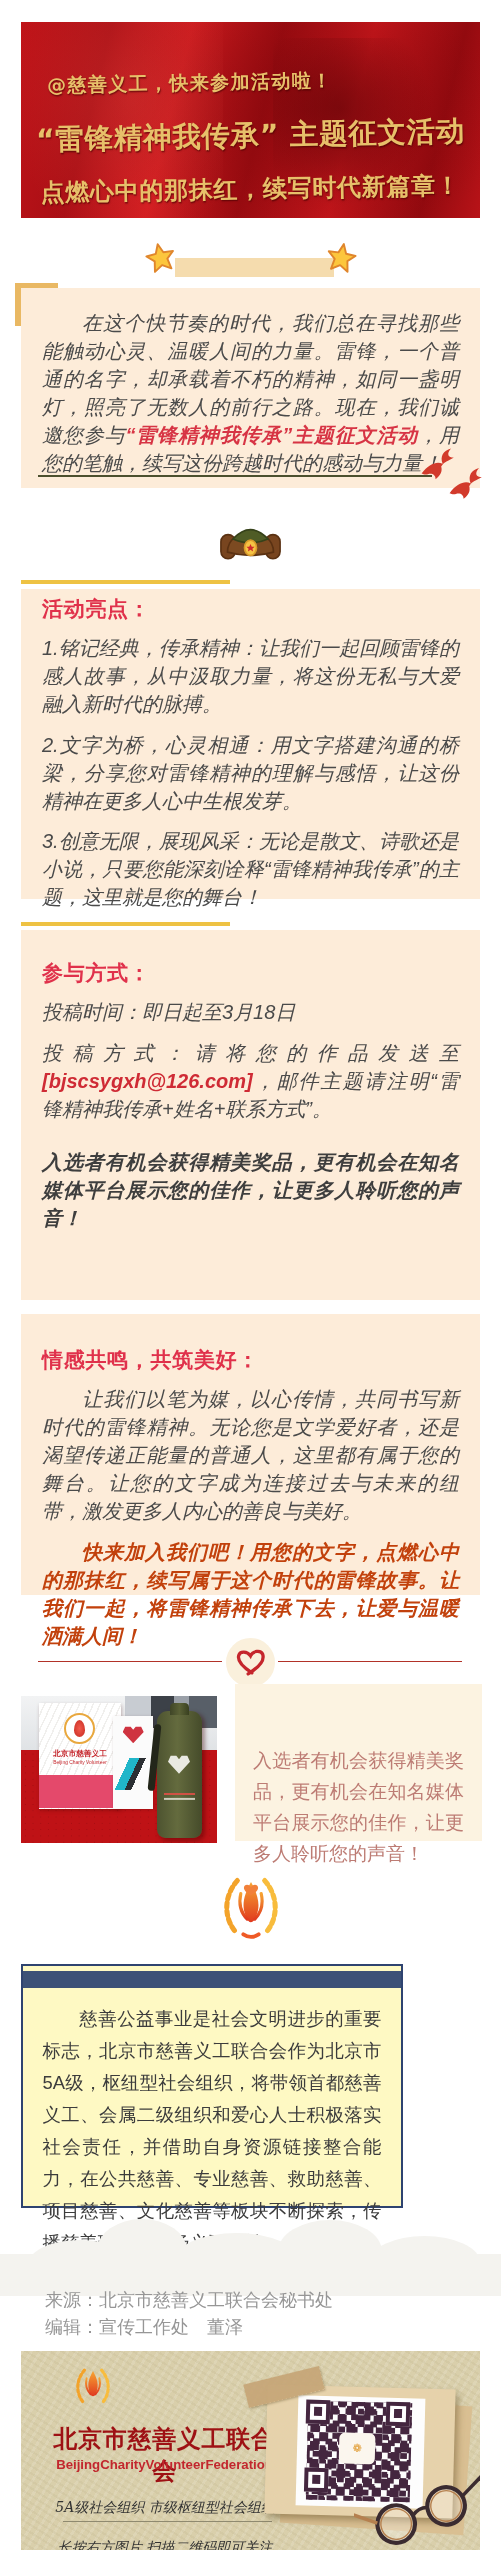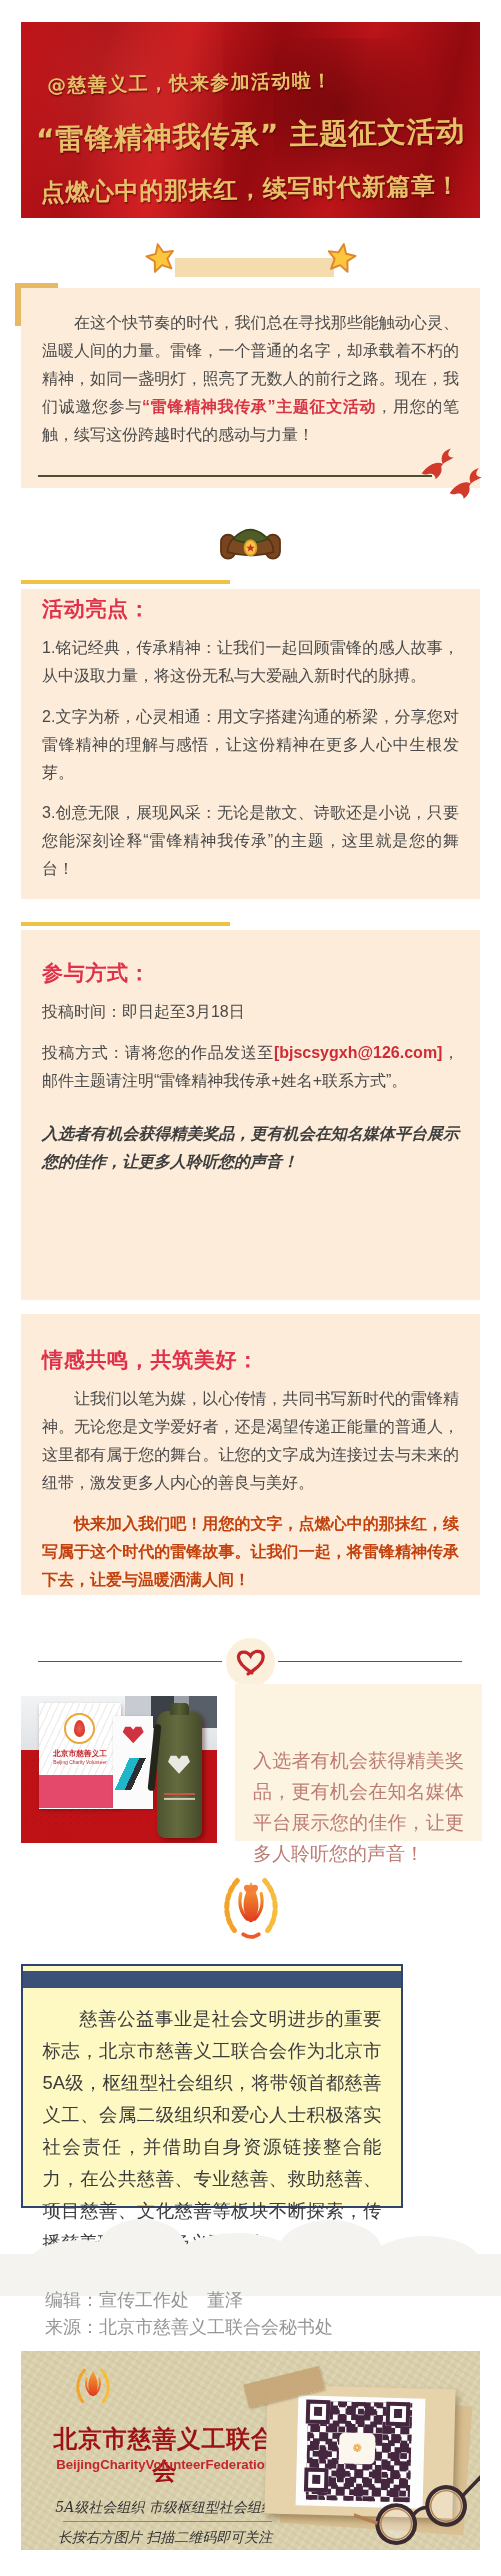--- a/index.html
+++ b/index.html
@@ -26,21 +26,21 @@
   .title-band{position:absolute;left:175px;top:16.7px;width:159px;height:19.5px;background:#f5dcae;}
   .title-star{position:absolute;top:1.4px;width:31px;height:31px;}
   .star-left{left:145px;transform:rotate(-12deg);}
   .star-right{left:326px;transform:rotate(10deg);}
   .title-text{position:absolute;left:0;top:1.4px;width:501px;text-align:center;
       font-size:26px;font-weight:bold;color:#5d7146;letter-spacing:1.4px;}
 
   
   .pbox{position:absolute;left:21px;width:459px;background:#fdecd9;box-sizing:border-box;
         color:#4a4a4a;}
-  .pbox p{margin:0;font-size:16px;line-height:28px;text-align:justify;}
+  .pbox p{margin:0;font-size:20px;line-height:28px;text-align:justify;font-style:italic;}
   .gold-line{position:absolute;left:21px;width:209px;height:3.5px;background:#eec243;}
   .sec-head{margin:0 0 11px 0;font-size:21px;font-weight:bold;color:#e0314b;letter-spacing:0.7px;}
   .indent{text-indent:2em;}
   .gap{height:12.5px;}
 
   
   .box1{top:288px;height:200px;padding:21px 21px 0 21px;}
   .corner-tab{position:absolute;left:15.3px;top:283px;width:43px;height:43px;background:#e9b863;}
   .box1 .divider{position:absolute;left:17.4px;bottom:11px;width:394px;height:2.1px;background:#4c502e;}
   .birds{position:absolute;left:409px;top:447px;width:77px;height:56px;z-index:3;}
@@ -118,21 +118,21 @@
         repeating-linear-gradient(32deg, rgba(160,148,104,.10) 0 2.1px, rgba(0,0,0,0) 2.1px 6.3px),
         repeating-linear-gradient(122deg, rgba(255,255,255,.12) 0 2.8px, rgba(0,0,0,0) 2.8px 7.7px),
         #d9cfab;}
   .f-logo{position:absolute;left:52px;top:11px;}
   .f-org-cn{position:absolute;left:25px;top:72px;width:237px;text-align:center;
       font-size:24px;font-weight:900;color:#9e1114;letter-spacing:0.7px;}
   .f-org-en{position:absolute;left:25px;top:106px;width:237px;text-align:center;
       font-size:13.2px;font-weight:bold;color:#c2272e;letter-spacing:0;}
   .f-tag{position:absolute;width:230px;left:29px;text-align:center;color:#333;font-size:14px;
       font-family:"DejaVu Serif",serif;font-style:italic;}
-  .f-tag1{top:148px;} .f-tag2{top:178px;}
+  .f-tag1{top:148px;} .f-tag2{top:188px;}
   .f-ul{position:absolute;height:0.7px;background:#8f8a70;}
   .f-ul1{left:42px;top:170px;width:209px;}
   .polaroid{position:absolute;left:245px;top:36px;width:188px;height:129px;background:#e6d2ab;
       transform:rotate(1.5deg);box-shadow:2.8px 4.2px 7px rgba(90,70,30,.45);}
   .polaroid-back{position:absolute;left:263px;top:49px;width:184px;height:129px;background:#d9bf92;transform:rotate(4deg);}
   .qr-white{position:absolute;left:31px;top:9.7px;width:127px;height:110px;background:#fdfdfd;}
   .qr-grid{position:absolute;left:9.7px;top:5.6px;width:104px;height:99px;
       background:
         conic-gradient(#44263f 25%, transparent 0 50%, #44263f 0 75%, transparent 0) 0 0/12.5px 12.5px,
         conic-gradient(transparent 25%, #44263f 0 50%, transparent 0 75%, #44263f 0) 2.8px 4.2px/18px 18px;}
@@ -284,22 +284,22 @@
   <div class="clouds">
     <div class="cloud" style="left:28px;top:28px;width:104px;height:49px;"></div>
     <div class="cloud" style="left:97px;top:7px;width:90px;height:63px;"></div>
     <div class="cloud" style="left:174px;top:21px;width:125px;height:56px;"></div>
     <div class="cloud" style="left:278px;top:8.4px;width:104px;height:63px;"></div>
     <div class="cloud" style="left:369px;top:24px;width:111px;height:53px;"></div>
     <div class="cloud" style="left:0px;top:42px;width:501px;height:42px;border-radius:0;"></div>
   </div>
 
   <div class="source">
+    <div>来源：北京市慈善义工联合会秘书处</div>
     <div>编辑：宣传工作处　董泽</div>
-    <div>来源：北京市慈善义工联合会秘书处</div>
   </div>
 
   <div class="footer">
     <div class="f-logo">
       <svg width="40" height="47" viewBox="0 0 100 116">
         <defs>
           <linearGradient id="fx2" x1="0" y1="0" x2="0" y2="1">
             <stop offset="0" stop-color="#f7a432"></stop>
               <stop offset="1" stop-color="#e03a1f"></stop>
           </linearGradient>

